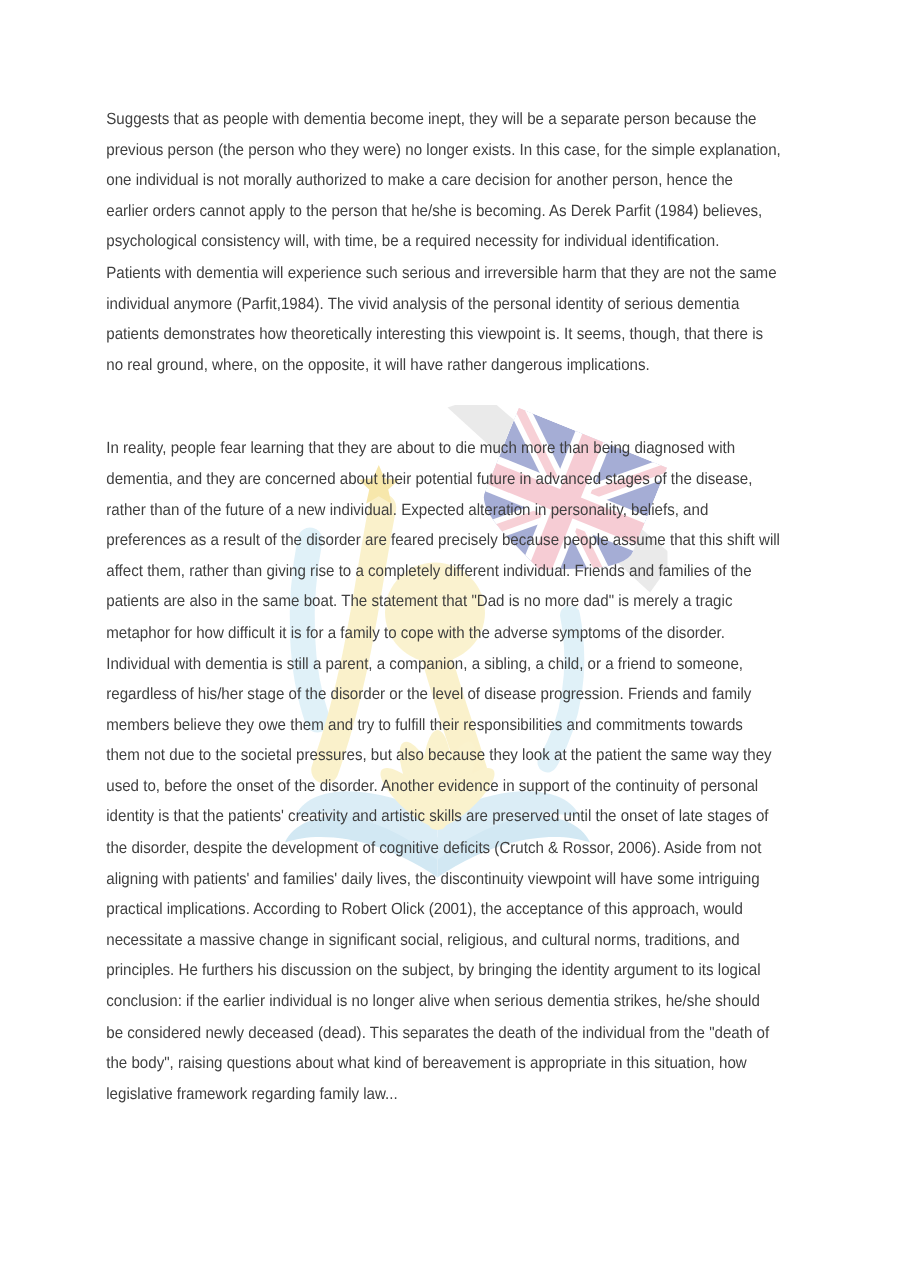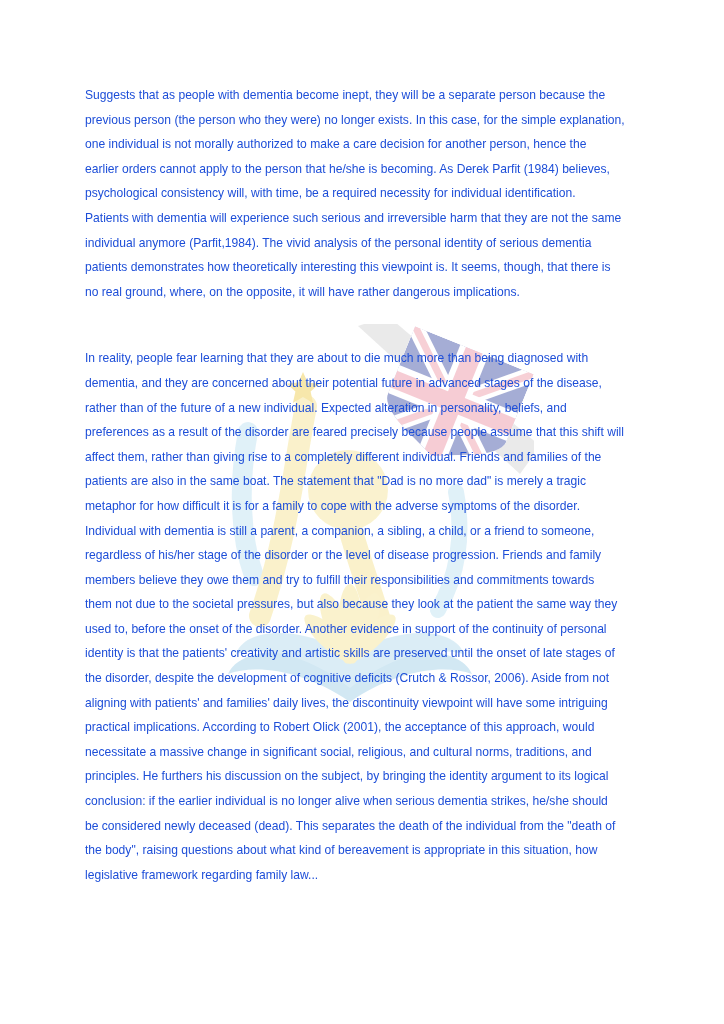--- a/index.html
+++ b/index.html
@@ -10,21 +10,21 @@
     position:relative;
     overflow:hidden;
   }
   .page{position:absolute;inset:0;background:#ffffff;}
   .watermark{
     position:absolute;left:200px;top:324px;width:334px;height:394px;
     opacity:.55;z-index:0;pointer-events:none;
   }
   .doc{
     position:absolute;left:85px;top:83px;width:560px;z-index:1;
-    color:#1d4ed8;
+    color:#404040;
     font-size:13px;
   }
   .para{transform:scaleX(.93);transform-origin:left top;}
   .para .line{
     height:24.6px;line-height:24.6px;white-space:nowrap;
   }
   .para2{margin-top:42px;}
 </style>
 </head>
 <body>

